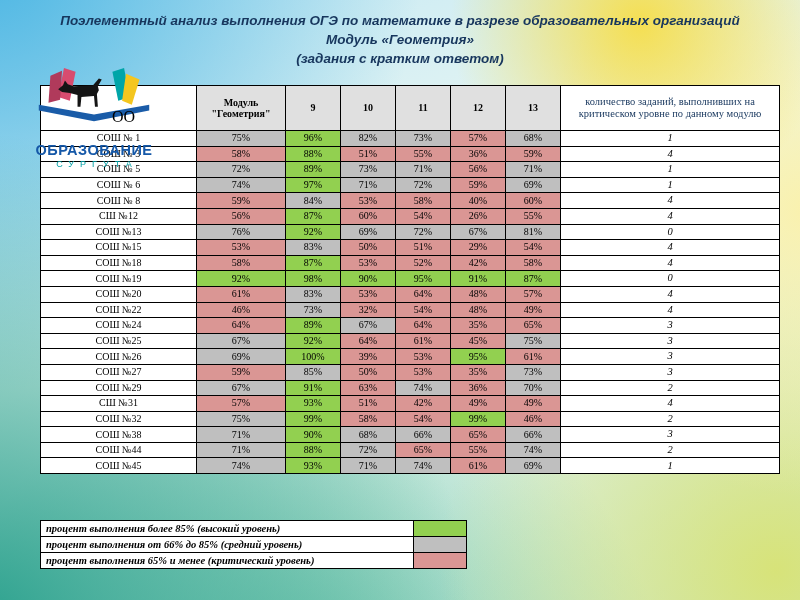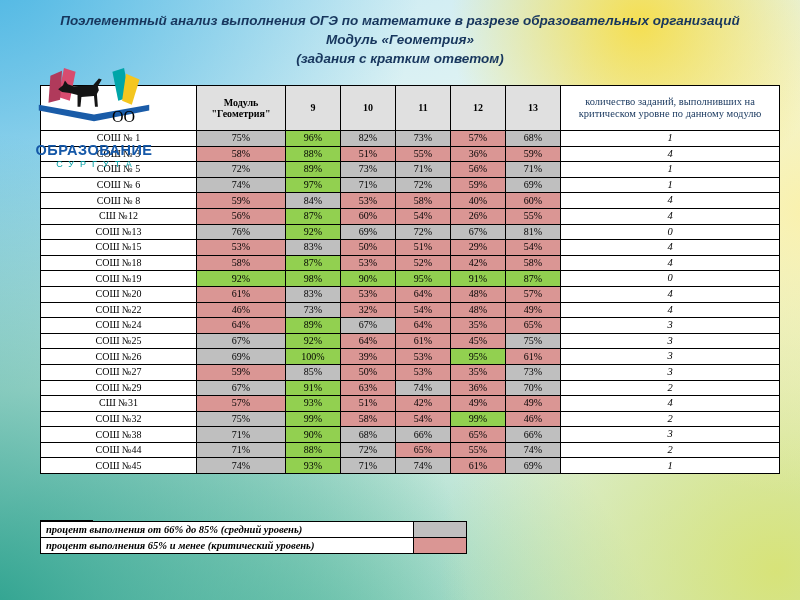--- a/index.html
+++ b/index.html
@@ -315,20 +315,21 @@
           <td class="lvl-mid">74%</td>
           <td class="lvl-critical">61%</td>
           <td class="lvl-mid">69%</td>
           <td class="count">1</td>
         </tr>
       </tbody>
   </table>
 
   <div class="legend">
     <div class="legend-row">
+      <div class="legend-label">процент выполнения более 85% (высокий уровень)</div>
       <div class="legend-swatch swatch-high"></div>
     </div>
     <div class="legend-row">
       <div class="legend-label">процент выполнения от 66% до 85%  (средний уровень)</div>
       <div class="legend-swatch swatch-mid"></div>
     </div>
     <div class="legend-row">
       <div class="legend-label">процент выполнения 65% и менее (критический уровень)</div>
       <div class="legend-swatch swatch-critical"></div>
     </div>

